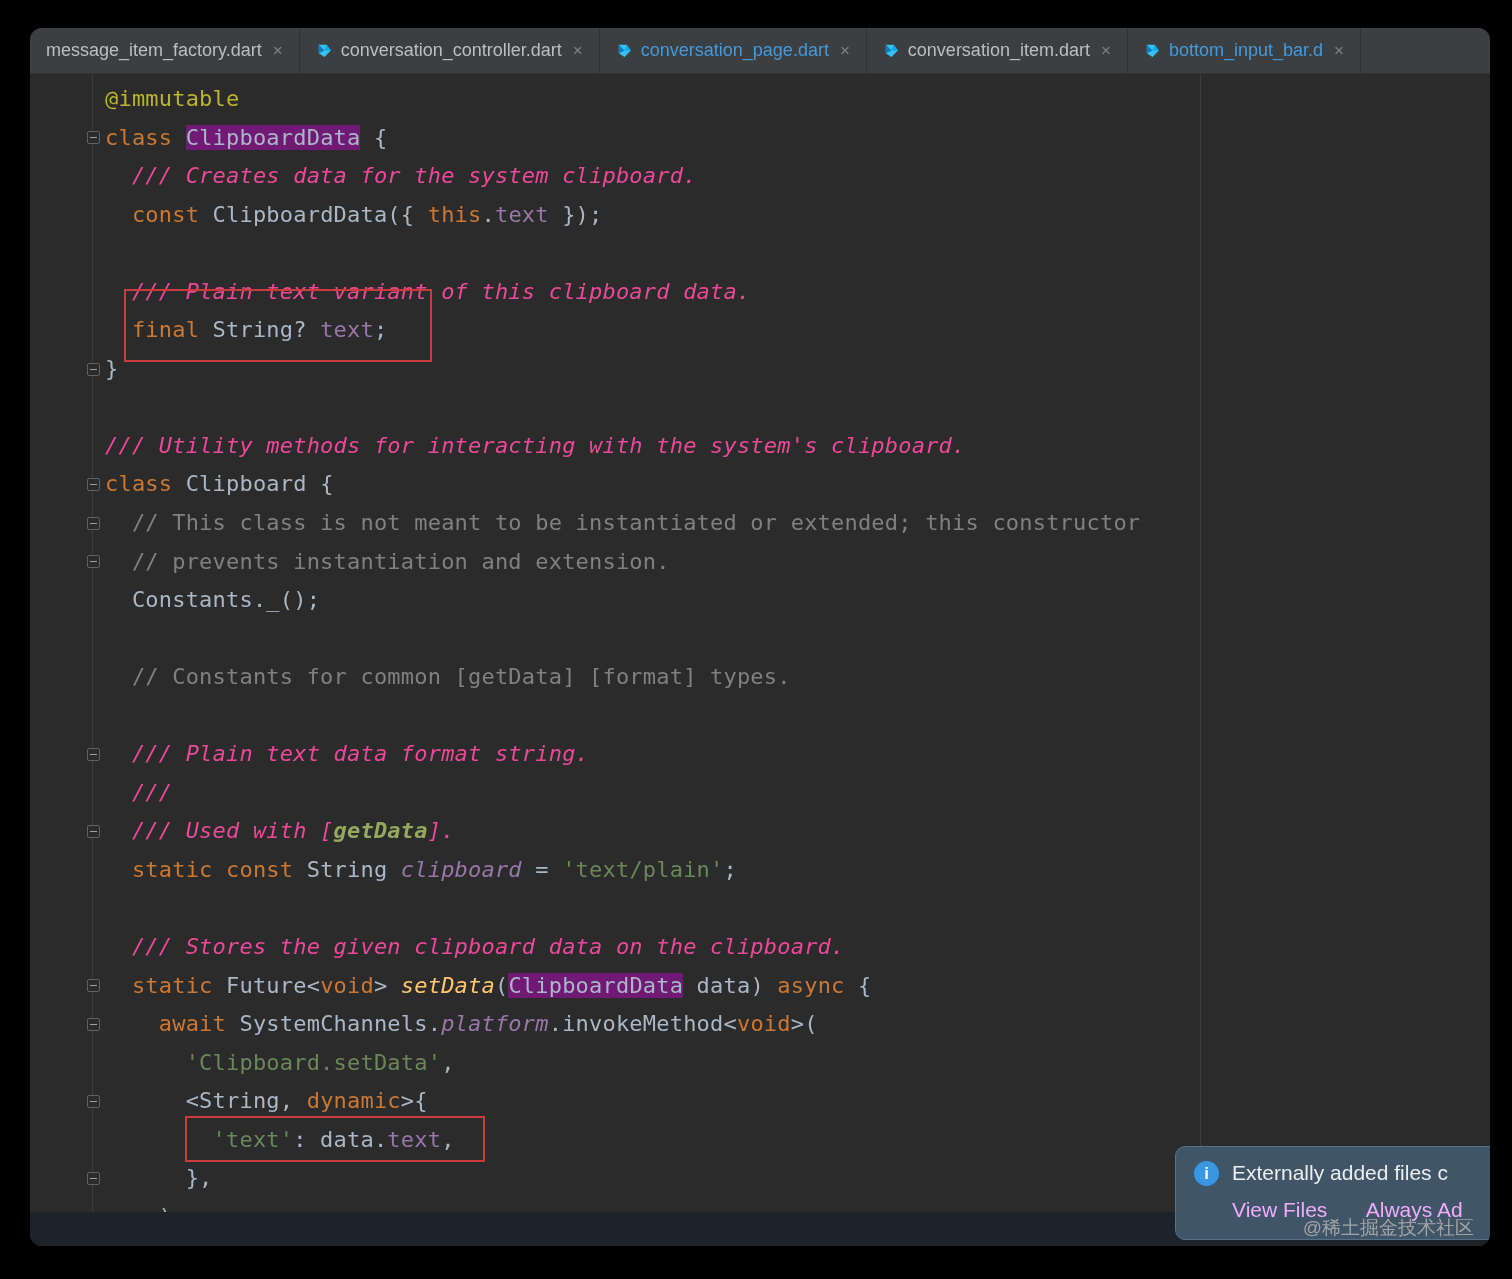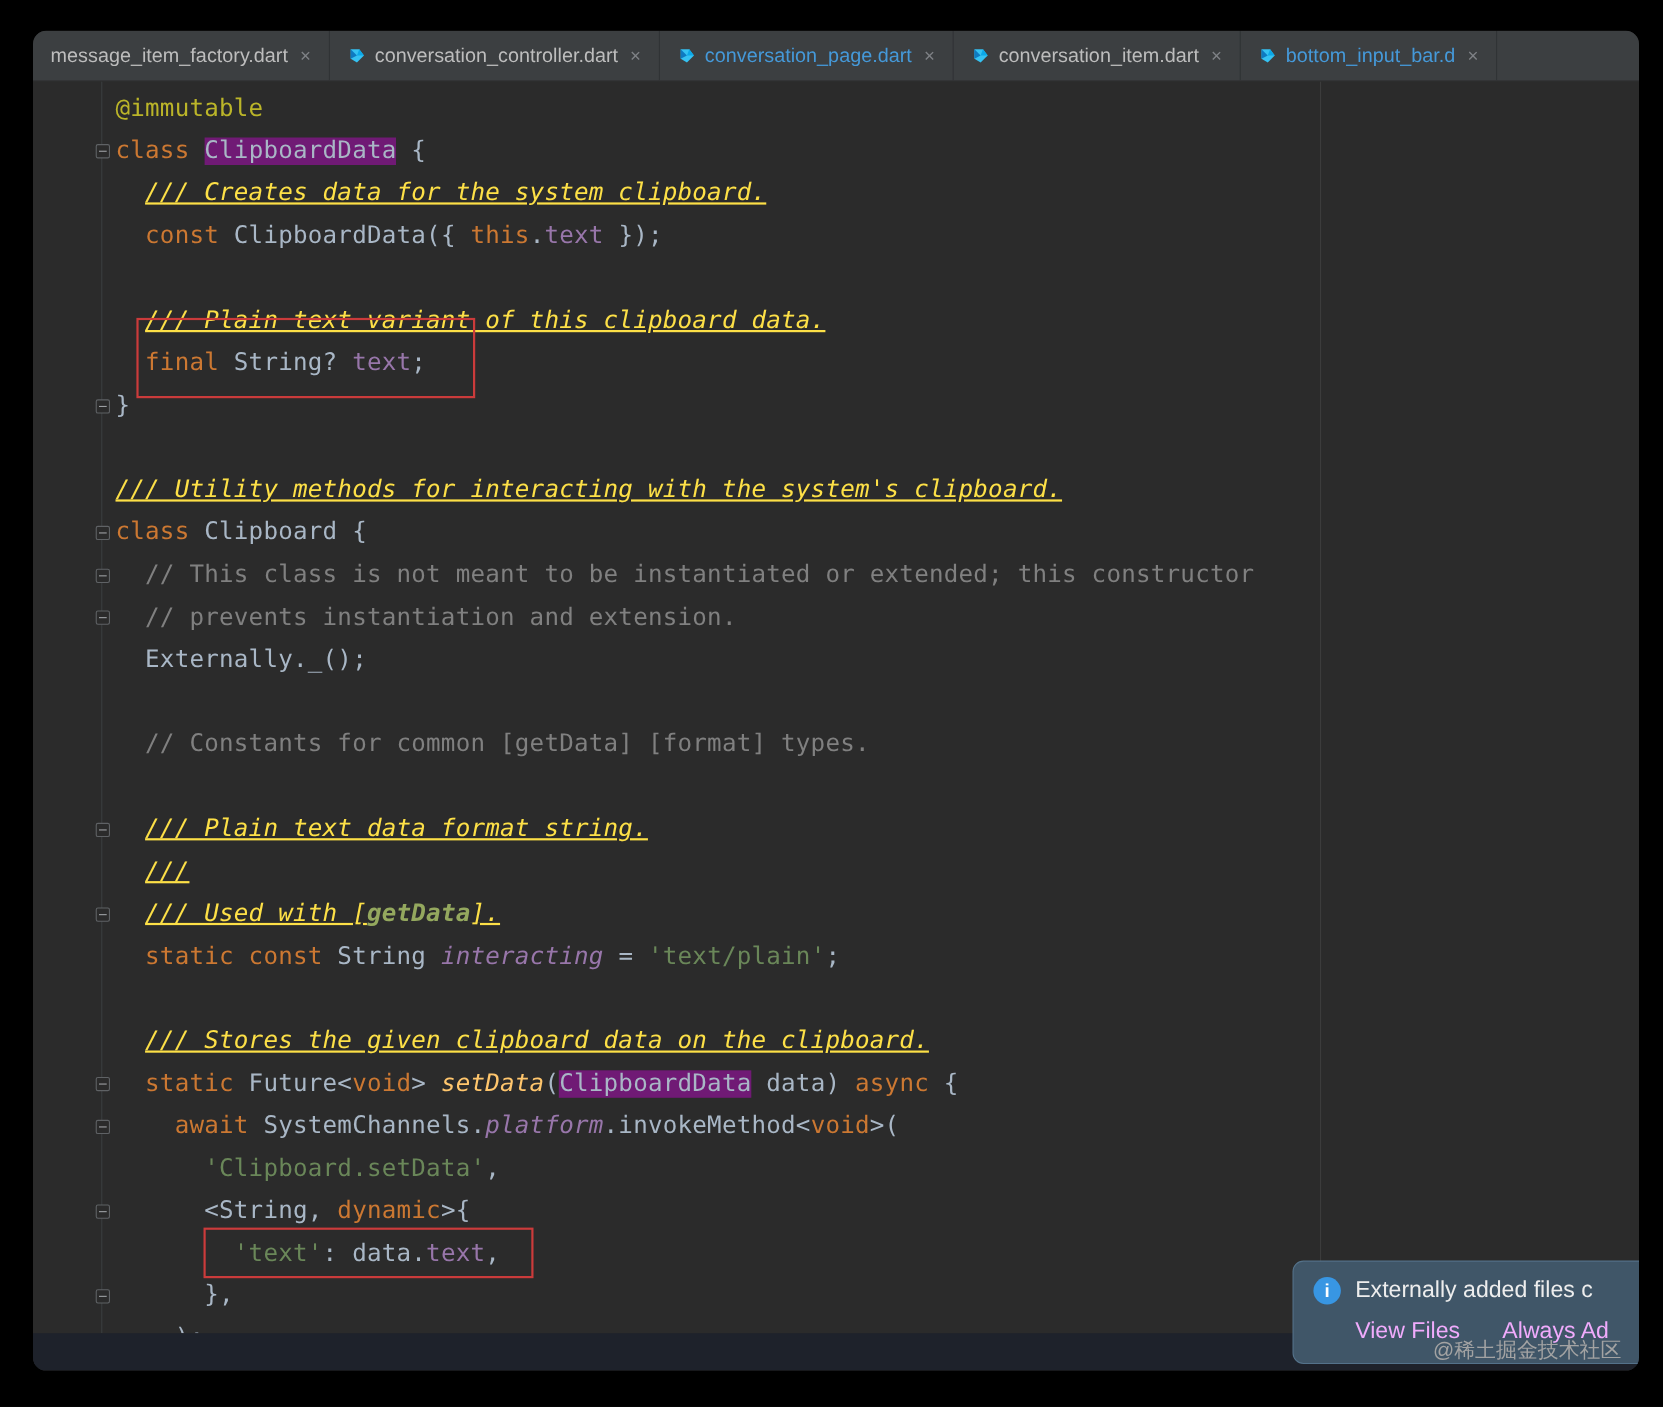--- a/index.html
+++ b/index.html
@@ -40,21 +40,21 @@
     content:"";position:absolute;left:2px;right:2px;top:5px;height:1px;background:#9da0a3;
   }
   .code-area{position:absolute;left:75px;top:6px;right:0;}
   .code-line{
     white-space:pre;height:38.55px;
     font-family:"DejaVu Sans Mono",monospace;font-size:22px;line-height:38.55px;
     letter-spacing:0.2px;color:#A9B7C6;
   }
   .tok-p   {color:#A9B7C6;}
   .tok-kw  {color:#CC7832;}
-  .tok-doc {color:#fde047;font-style:italic;text-decoration:underline;}
+  .tok-doc {color:#ec4899;font-style:italic;}
   .tok-docref{color:#94A85E;font-style:italic;font-weight:bold;}
   .tok-cmt {color:#808080;}
   .tok-str {color:#6A8759;}
   .tok-fld {color:#9876AA;}
   .tok-sfld{color:#9876AA;font-style:italic;}
   .tok-mth {color:#FFC66D;font-style:italic;}
   .tok-ann {color:#BBB529;}
   .tok-hl  {color:#A9B7C6;background:#701a75;}
   .red-box{position:absolute;border:2px solid #CB3B3B;box-sizing:border-box;}
   #redbox1{left:94px;top:215px;width:308px;height:73px;}
@@ -160,28 +160,28 @@
         <div class="code-line">  <span class="tok-kw">const</span><span class="tok-p"> ClipboardData({ </span><span class="tok-kw">this</span><span class="tok-p">.</span><span class="tok-fld">text</span><span class="tok-p"> });</span></div>
         <div class="code-line"></div>
         <div class="code-line">  <span class="tok-doc">/// Plain text variant of this clipboard data.</span></div>
         <div class="code-line">  <span class="tok-kw">final</span><span class="tok-p"> String? </span><span class="tok-fld">text</span><span class="tok-p">;</span></div>
         <div class="code-line"><span class="tok-p">}</span></div>
         <div class="code-line"></div>
         <div class="code-line"><span class="tok-doc">/// Utility methods for interacting with the system's clipboard.</span></div>
         <div class="code-line"><span class="tok-kw">class</span><span class="tok-p"> Clipboard {</span></div>
         <div class="code-line">  <span class="tok-cmt">// This class is not meant to be instantiated or extended; this constructor</span></div>
         <div class="code-line">  <span class="tok-cmt">// prevents instantiation and extension.</span></div>
-        <div class="code-line">  <span class="tok-p">Externally._();</span></div>
+        <div class="code-line">  <span class="tok-p">Constants._();</span></div>
         <div class="code-line"></div>
         <div class="code-line">  <span class="tok-cmt">// Constants for common [getData] [format] types.</span></div>
         <div class="code-line"></div>
         <div class="code-line">  <span class="tok-doc">/// Plain text data format string.</span></div>
         <div class="code-line">  <span class="tok-doc">///</span></div>
         <div class="code-line">  <span class="tok-doc">/// Used with [</span><span class="tok-docref">getData</span><span class="tok-doc">].</span></div>
-        <div class="code-line">  <span class="tok-kw">static</span><span class="tok-p"> </span><span class="tok-kw">const</span><span class="tok-p"> String </span><span class="tok-sfld">interacting</span><span class="tok-p"> = </span><span class="tok-str">'text/plain'</span><span class="tok-p">;</span></div>
+        <div class="code-line">  <span class="tok-kw">static</span><span class="tok-p"> </span><span class="tok-kw">const</span><span class="tok-p"> String </span><span class="tok-sfld">clipboard</span><span class="tok-p"> = </span><span class="tok-str">'text/plain'</span><span class="tok-p">;</span></div>
         <div class="code-line"></div>
         <div class="code-line">  <span class="tok-doc">/// Stores the given clipboard data on the clipboard.</span></div>
         <div class="code-line">  <span class="tok-kw">static</span><span class="tok-p"> Future&lt;</span><span class="tok-kw">void</span><span class="tok-p">&gt; </span><span class="tok-mth">setData</span><span class="tok-p">(</span><span class="tok-hl">ClipboardData</span><span class="tok-p"> data) </span><span class="tok-kw">async</span><span class="tok-p"> {</span></div>
         <div class="code-line">    <span class="tok-kw">await</span><span class="tok-p"> SystemChannels.</span><span class="tok-sfld">platform</span><span class="tok-p">.invokeMethod&lt;</span><span class="tok-kw">void</span><span class="tok-p">&gt;(</span></div>
         <div class="code-line">      <span class="tok-str">'Clipboard.setData'</span><span class="tok-p">,</span></div>
         <div class="code-line">      <span class="tok-p">&lt;String, </span><span class="tok-kw">dynamic</span><span class="tok-p">&gt;{</span></div>
         <div class="code-line">        <span class="tok-str">'text'</span><span class="tok-p">: data.</span><span class="tok-fld">text</span><span class="tok-p">,</span></div>
         <div class="code-line">      <span class="tok-p">},</span></div>
         <div class="code-line">    <span class="tok-p">);</span></div>
       </div>

